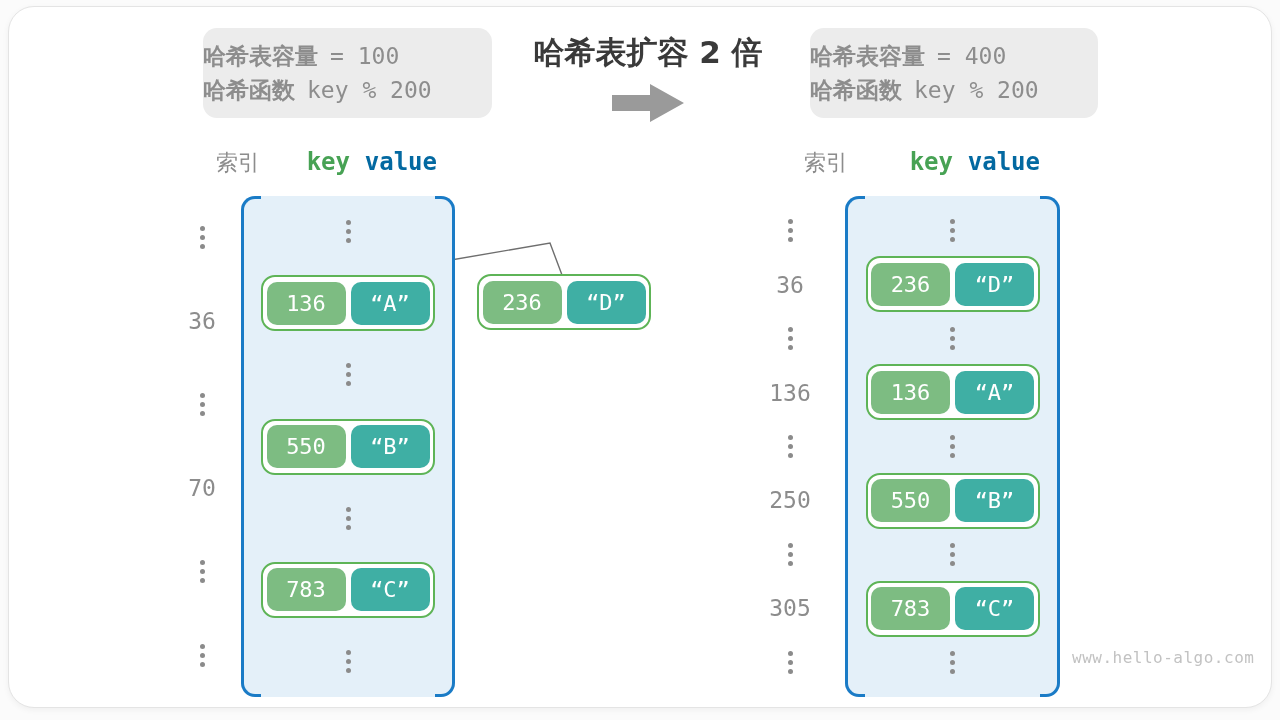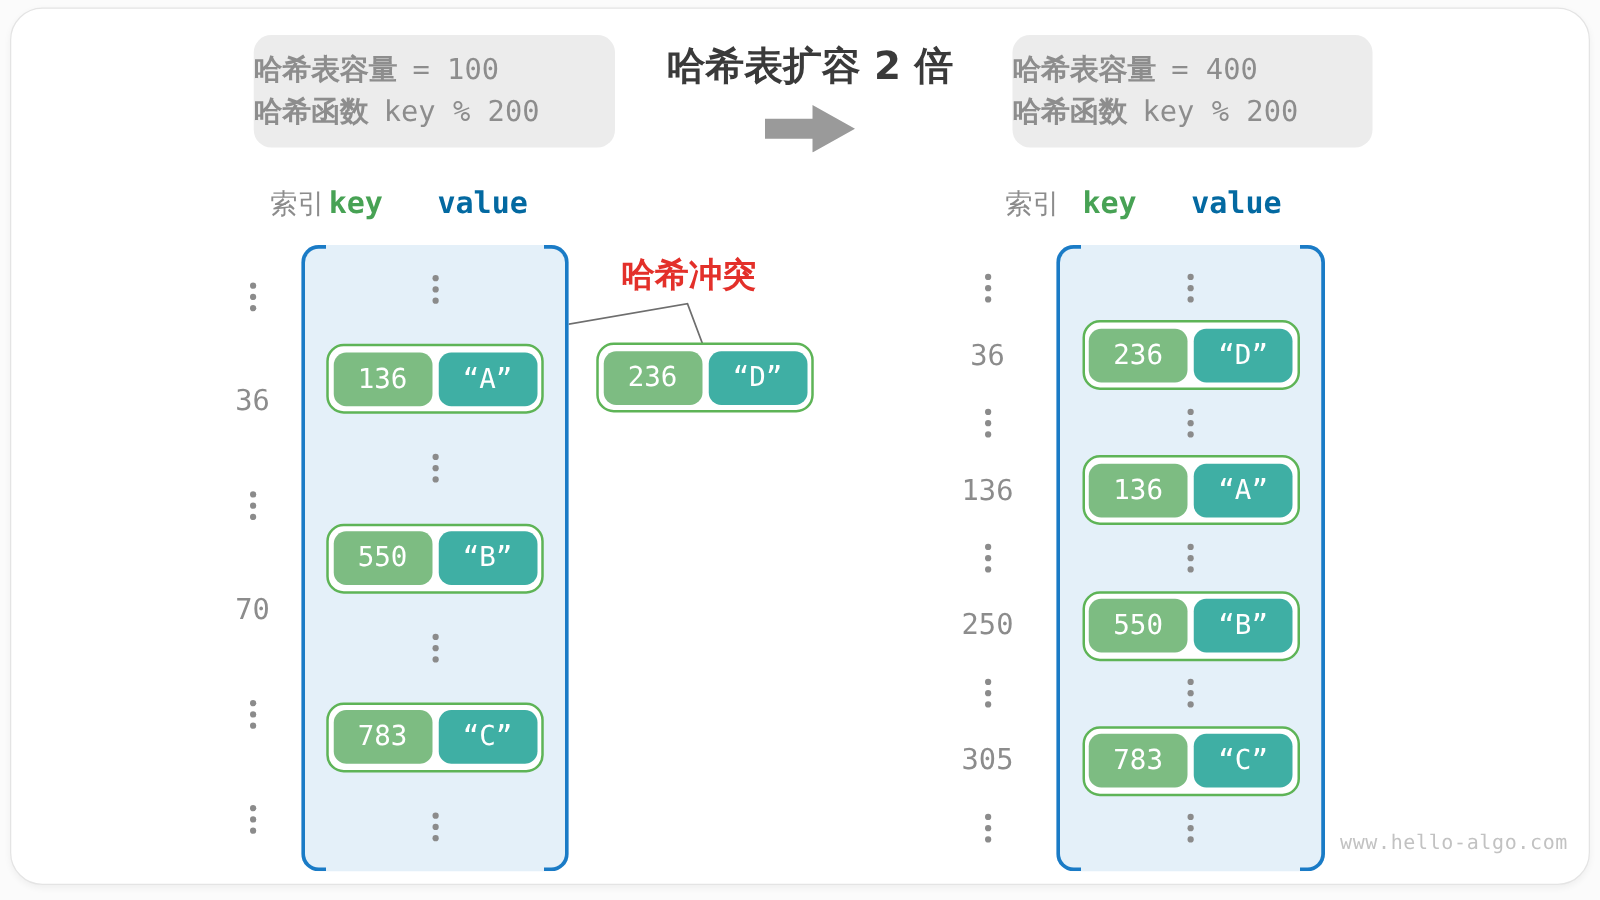--- a/index.html
+++ b/index.html
@@ -19,21 +19,21 @@
 
   .center-head{position:absolute;left:518px;top:32px;width:260px;height:90px;
                display:flex;flex-direction:column;align-items:center;justify-content:space-between;}
   .big-title{font-family:"DejaVu Sans",sans-serif;font-weight:bold;font-size:31px;color:#3a3a3a;white-space:nowrap;}
   .arrow-icon{margin-top:4px;}
 
   
   .idx-header{position:absolute;width:52px;text-align:center;font-family:"DejaVu Sans",sans-serif;
               font-size:22px;color:#8c8c8c;top:148px;margin-left:36px;}
   .kv-header{position:absolute;top:148px;width:174px;display:flex;}
-  .kv-header span{flex:1;text-align:left;font-size:24px;font-weight:bold;}
+  .kv-header span{flex:1;text-align:right;font-size:24px;font-weight:bold;}
   .kv-header .k{color:#47a254;}
   .kv-header .v{color:#0369a1;}
 
   
   .idx-col{position:absolute;width:52px;display:flex;flex-direction:column;}
   .idx-col .row{flex:1;display:flex;align-items:center;justify-content:center;
                 font-size:23px;color:#8c8c8c;}
 
   
   .htable{position:absolute;background:#e4f0f9;border-radius:14px;}
@@ -54,21 +54,21 @@
   
   .dots{display:flex;flex-direction:column;gap:4px;}
   .dots i{width:5px;height:5px;border-radius:50%;background:#8b8b8b;}
 
   .conflict-label{position:absolute;left:497px;top:202px;font-family:"DejaVu Sans",sans-serif;
                   font-weight:bold;font-size:27px;color:#e3302a;white-space:nowrap;}
   .conflict-pair{position:absolute;left:477px;top:274px;}
 
   .connectors{position:absolute;left:0;top:0;pointer-events:none;}
 
-  .watermark{position:absolute;left:1072px;top:664px;font-size:16px;color:#c2c2c2;letter-spacing:.5px;}
+  .watermark{position:absolute;left:1072px;top:648px;font-size:16px;color:#c2c2c2;letter-spacing:.5px;}
 </style>
 </head>
 <body>
 
 <div class="canvas">
   <div class="card"></div>
 
   <svg class="connectors" width="1280" height="720">
     <polyline points="352,277 550,243 562,275" fill="none" stroke="#6e6e6e" stroke-width="1.4"></polyline>
   </svg>
@@ -187,21 +187,20 @@
       <div class="row">
           <span class="dots">
             <i></i>
             <i></i>
             <i></i>
           </span>
         </div>
     </div>
   </div>
 
-  <div class="conflict-label">哈希冲突</div>
   <div class="conflict-pair">
     <div class="pair">
       <div class="pill key">236</div>
       <div class="pill val">“D”</div>
     </div>
   </div>
 
   <div class="idx-header" style="left:764px;">索引</div>
   <div class="kv-header" style="left:866px;">
     <span class="k">key</span>

